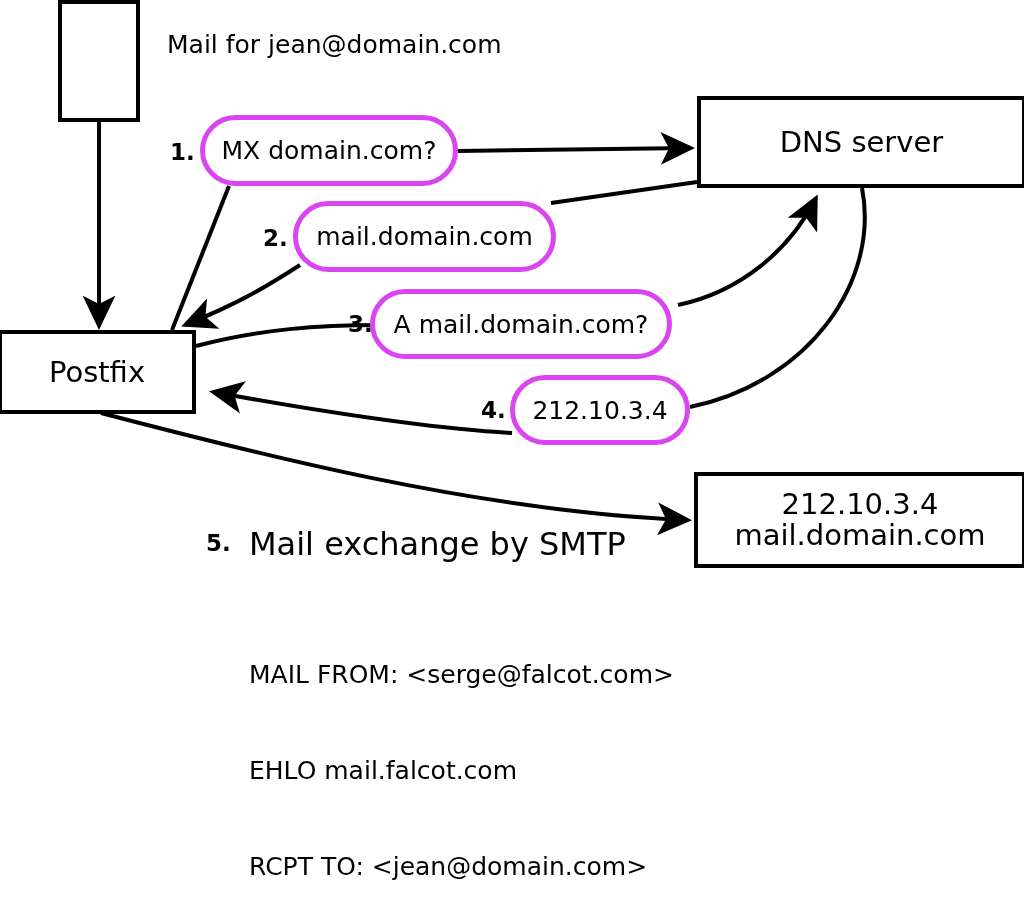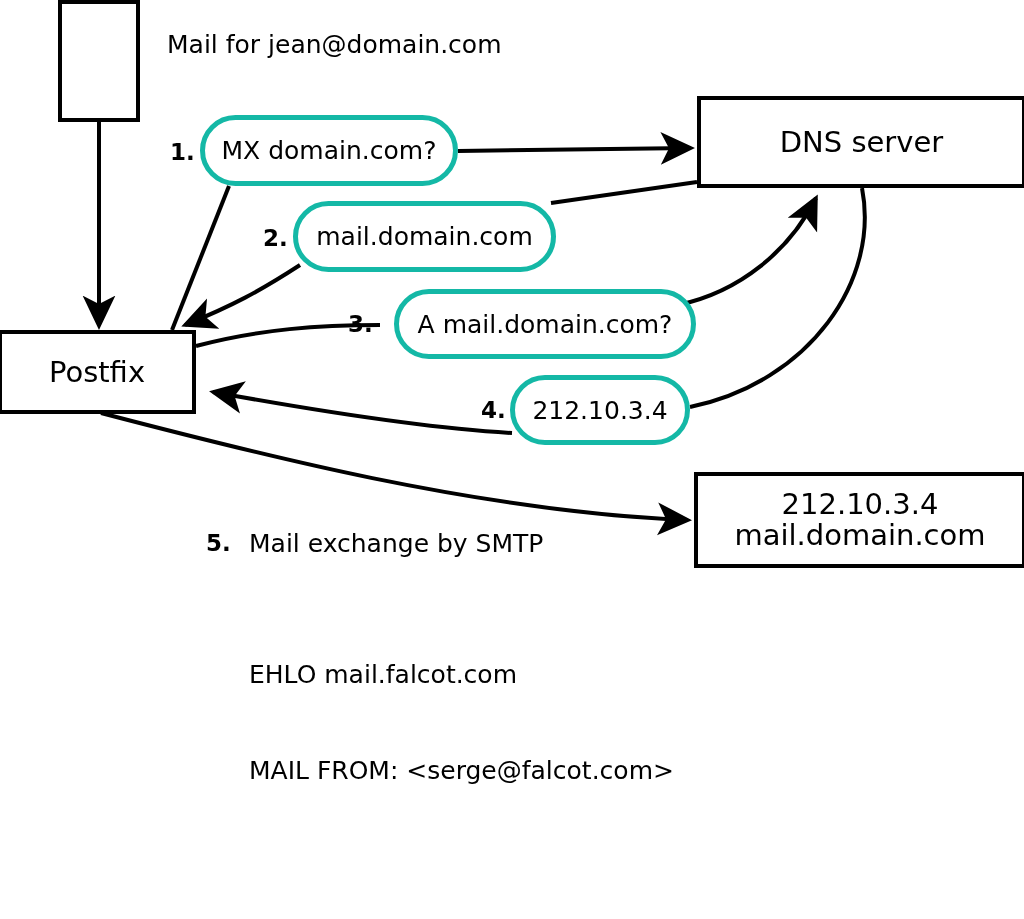--- a/index.html
+++ b/index.html
@@ -45,21 +45,21 @@
   }
   .node-box .node-line {
     display: block;
     font-size: 29px;
     line-height: 31px;
     white-space: nowrap;
   }
   .bubble {
     position: absolute;
     box-sizing: border-box;
-    border: 5px solid #14b8a6;
+    border: 5px solid #d946ef;
     background: #ffffff;
     display: flex;
     align-items: center;
     justify-content: center;
     white-space: nowrap;
   }
   .bubble span {
     font-size: 25px;
     line-height: 27px;
   }
@@ -71,21 +71,21 @@
     white-space: nowrap;
   }
   .caption {
     position: absolute;
     font-size: 25px;
     line-height: 30px;
     white-space: nowrap;
   }
   .step5-label {
     position: absolute;
-    font-size: 25px;
+    font-size: 32px;
     line-height: 30px;
     white-space: nowrap;
   }
   .smtp-block {
     position: absolute;
     font-size: 25px;
     line-height: 32px;
     white-space: pre;
   }
   .smtp-line {
@@ -149,36 +149,37 @@
   <div class="bubble" style="left:200px; top:115px; width:258px; height:71px; border-radius:36px;">
     <span>MX domain.com?</span>
   </div>
   <div class="step-num" style="left:170px; top:141px;">1.</div>
 
   <div class="bubble" style="left:293px; top:201px; width:263px; height:71px; border-radius:36px;">
     <span>mail.domain.com</span>
   </div>
   <div class="step-num" style="left:263px; top:227px;">2.</div>
 
-  <div class="bubble" style="left:394px; top:289px; width:302px; height:70px; border-radius:35px;">
+  <div class="bubble" style="left:370px; top:289px; width:302px; height:70px; border-radius:35px;">
     <span>A mail.domain.com?</span>
   </div>
   <div class="step-num" style="left:348px; top:313px;">3.</div>
 
   <div class="bubble" style="left:510px; top:375px; width:180px; height:70px; border-radius:35px;">
     <span>212.10.3.4</span>
   </div>
   <div class="step-num" style="left:481px; top:399px;">4.</div>
 
   <div class="step-num" style="left:206px; top:532px;">5.</div>
   <div class="step5-label" style="left:249px; top:529px;">Mail exchange by SMTP</div>
 
   <div class="smtp-block" style="left:249px; top:595px;">
+    <span class="smtp-line">MAIL FROM: &lt;serge@falcot.com&gt;</span>
     <span class="smtp-line">EHLO mail.falcot.com</span>
-    <span class="smtp-line">MAIL FROM: &lt;serge@falcot.com&gt;</span>
+    <span class="smtp-line">RCPT TO: &lt;jean@domain.com&gt;</span>
     
     
     
     
     
     
     
   </div>
 
 </div>

